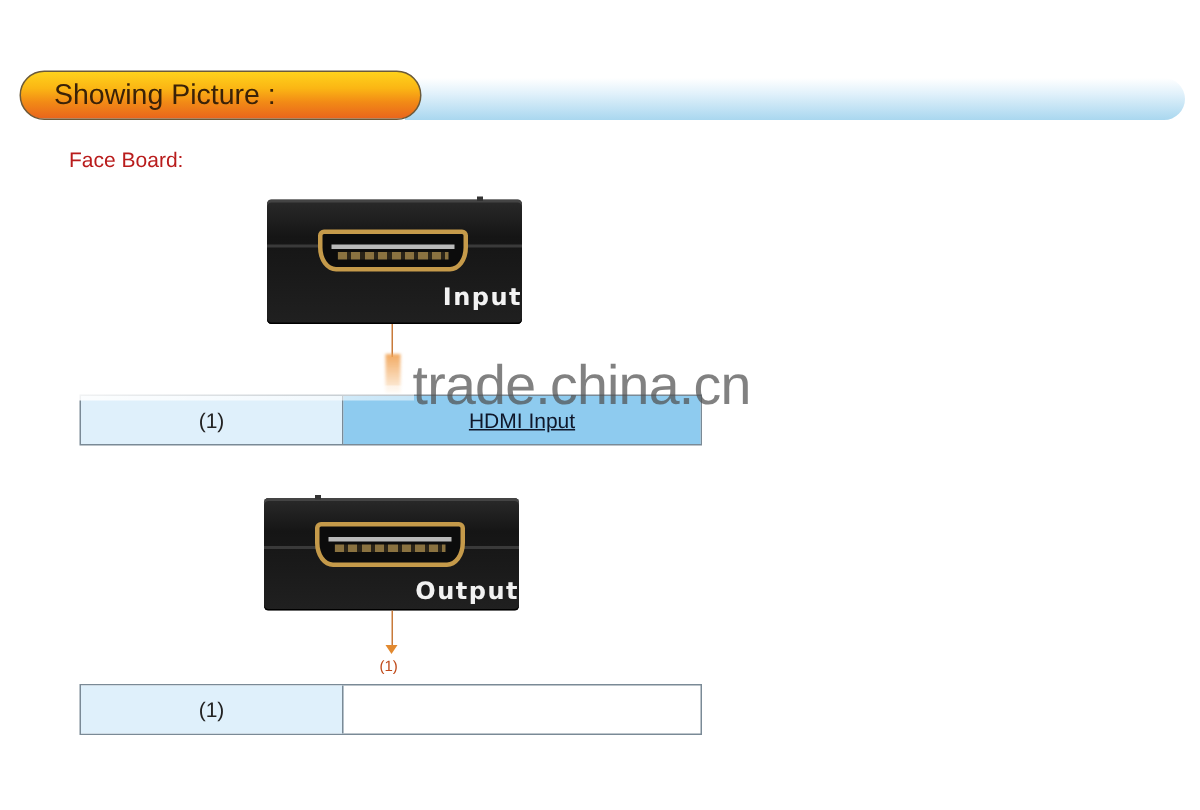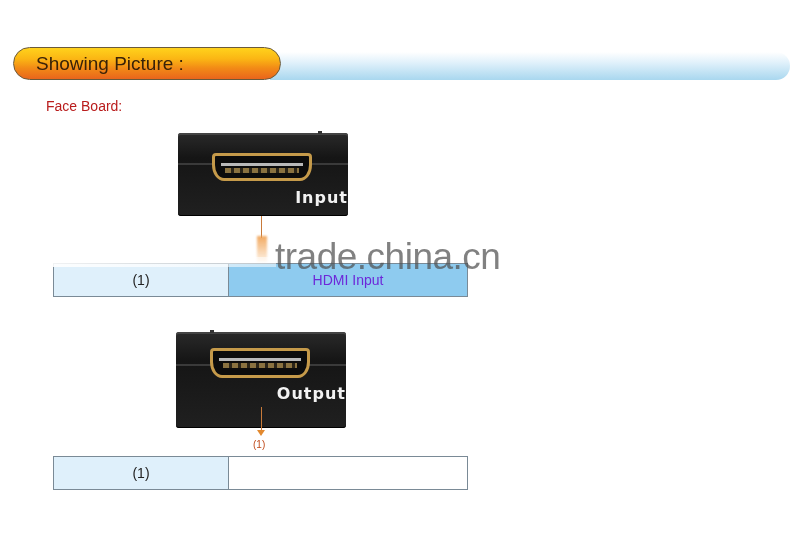--- a/index.html
+++ b/index.html
@@ -24,21 +24,21 @@
   .device .label { position:absolute; left:0; right:0; text-align:right; color:#f2f2f2; font-weight:bold; font-size:16px; letter-spacing:1px; font-family:"DejaVu Sans", sans-serif;margin-left:18px; }
   .device .nub { position:absolute; width:4px; height:3px; background:#333; top:-2px; }
 
   .leader { position:absolute; width:1px; background:#c87a3a; }
   .arrow { position:absolute; width:0; height:0; border-left:4px solid transparent; border-right:4px solid transparent; border-top:6px solid #e2892f; }
   .callout { position:absolute; font-size:10px; color:#c04a1a; }
   .glow { position:absolute; width:10px; height:26px; background:linear-gradient(to bottom, rgba(240,160,80,0.9), rgba(250,200,140,0.2)); filter:blur(1px); }
 
   .tbl { position:absolute; display:flex; border:1px solid #7a8a96; box-sizing:border-box; height:34px; }
   .tbl .c1 { width:174px; background:#dff0fb; border-right:1px solid #7a8a96; text-align:center; line-height:32px; font-size:14px; color:#222; }
-  .tbl .c2 { flex:1; background:#8ecbef; text-align:center; line-height:32px; font-size:14px; color:#6d28d9; }
+  .tbl .c2 { flex:1; background:#8ecbef; text-align:center; line-height:32px; font-size:14px; color:#0f172a;text-decoration:underline; }
 
   .watermark { position:absolute; left:275px; top:236px; font-size:37px; color:rgba(80,80,80,0.72); letter-spacing:-0.5px; }
   .blur-strip { position:absolute; left:46px; top:257px; width:230px; height:10px; background:linear-gradient(to right, rgba(255,255,255,0.9), rgba(255,255,255,0.5)); }
 </style>
 </head>
 <body>
 
 <div class="header-bar"></div>
 <div class="header-pill">
   <span class="title">Showing Picture :</span>
@@ -58,21 +58,21 @@
 <div class="leader" style="left:261px; top:216px; height:22px;"></div>
 <div class="glow" style="left:257px; top:236px;"></div>
 
 <div class="tbl" style="left:53px; top:263px; width:415px;">
   <div class="c1">(1)</div>
   <div class="c2">HDMI Input</div>
 </div>
 <div class="blur-strip"></div>
 <div class="watermark">trade.china.cn</div>
 
-<div class="device" style="left:176px; top:332px; width:170px; height:96px;">
+<div class="device" style="left:176px; top:332px; width:170px; height:75px;">
   <div class="nub" style="left:34px;"></div>
   <div class="seam" style="top:32px;"></div>
   <div class="port" style="left:34px; top:16px; width:100px; height:30px;">
     <div class="bar"></div>
       <div class="pins"></div>
   </div>
   <div class="label" style="top:52px;">Output</div>
 </div>
 <div class="leader" style="left:261px; top:407px; height:24px;"></div>
 <div class="arrow" style="left:257px; top:430px;"></div>

